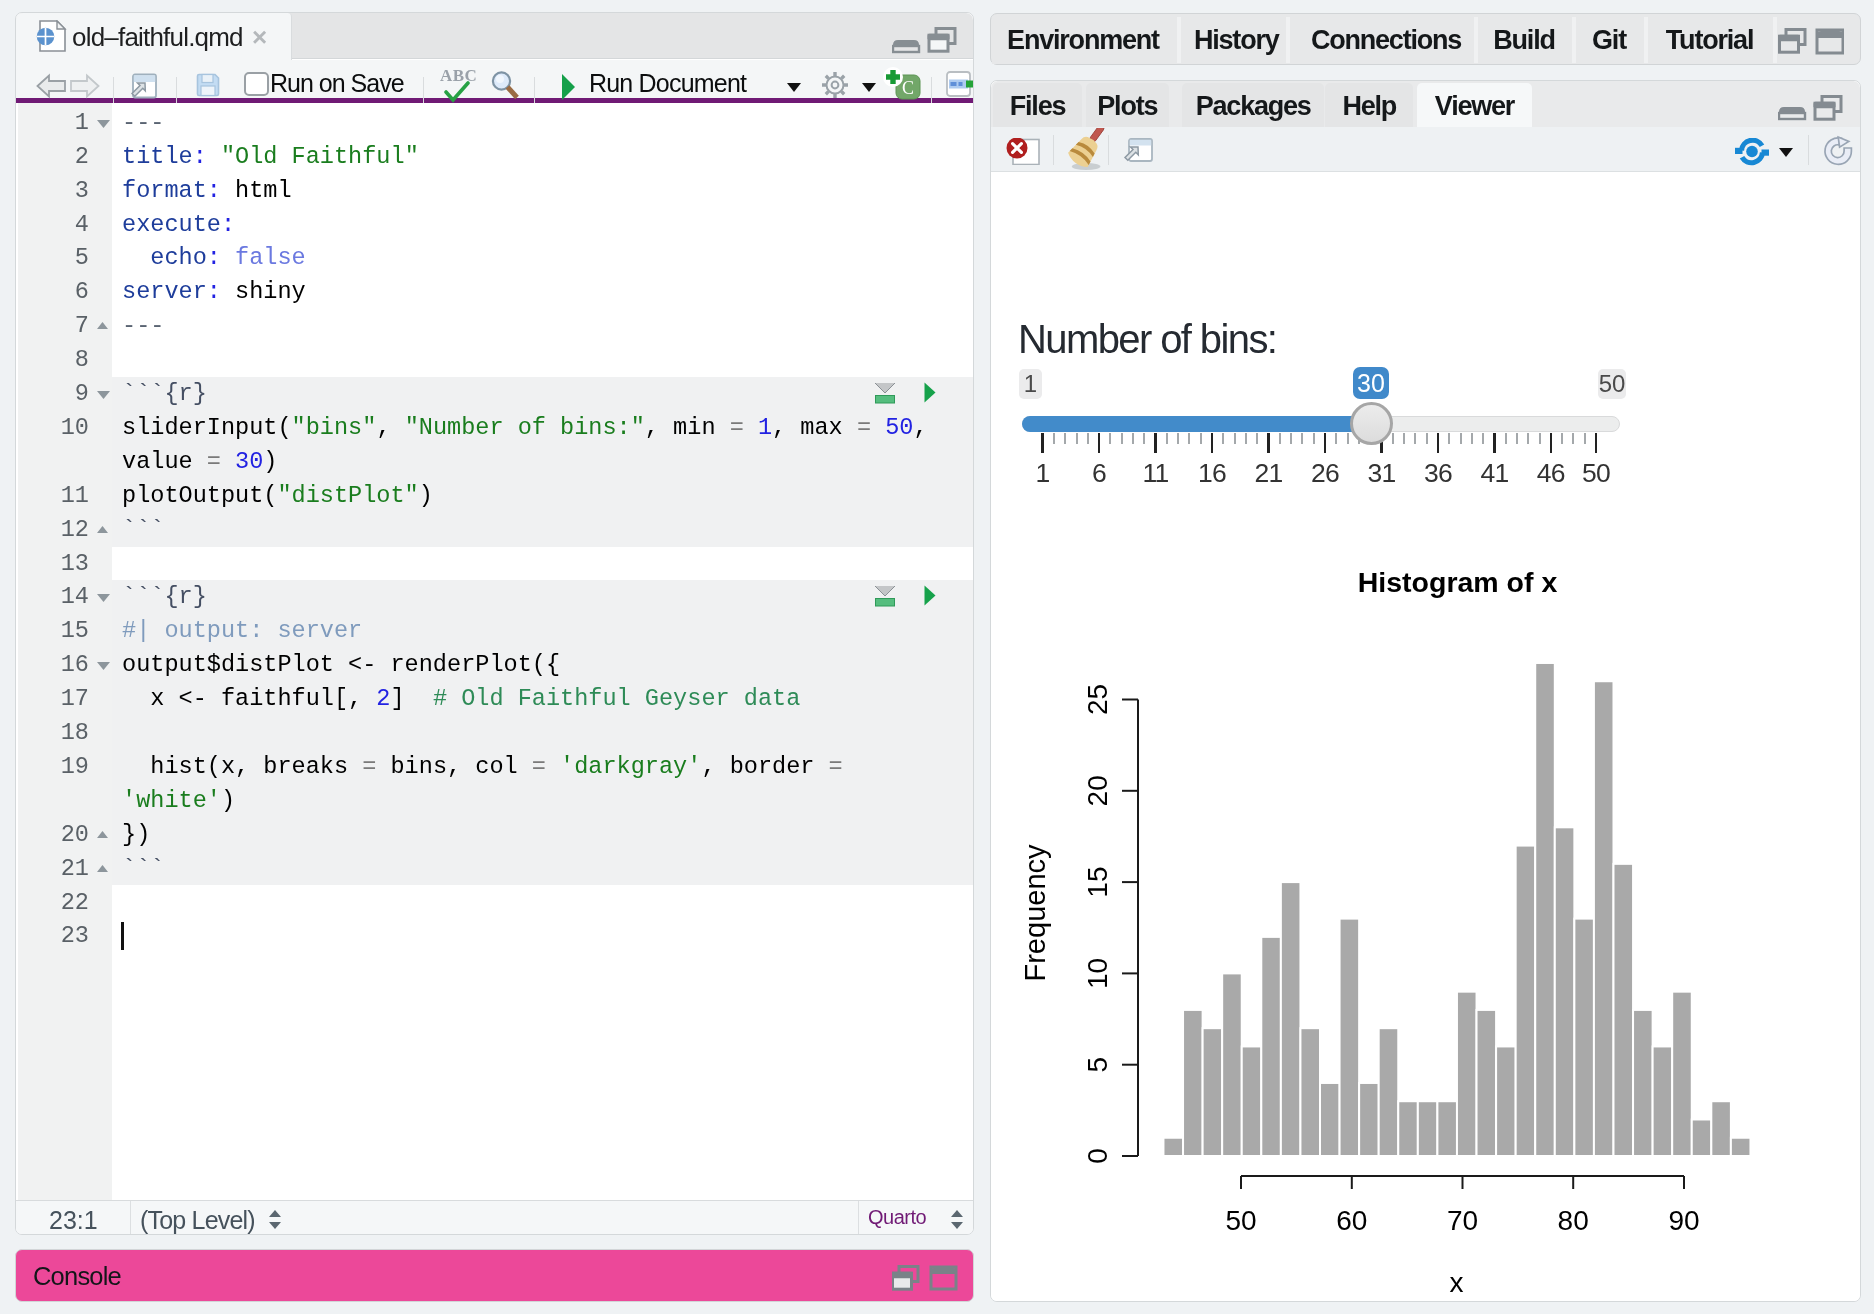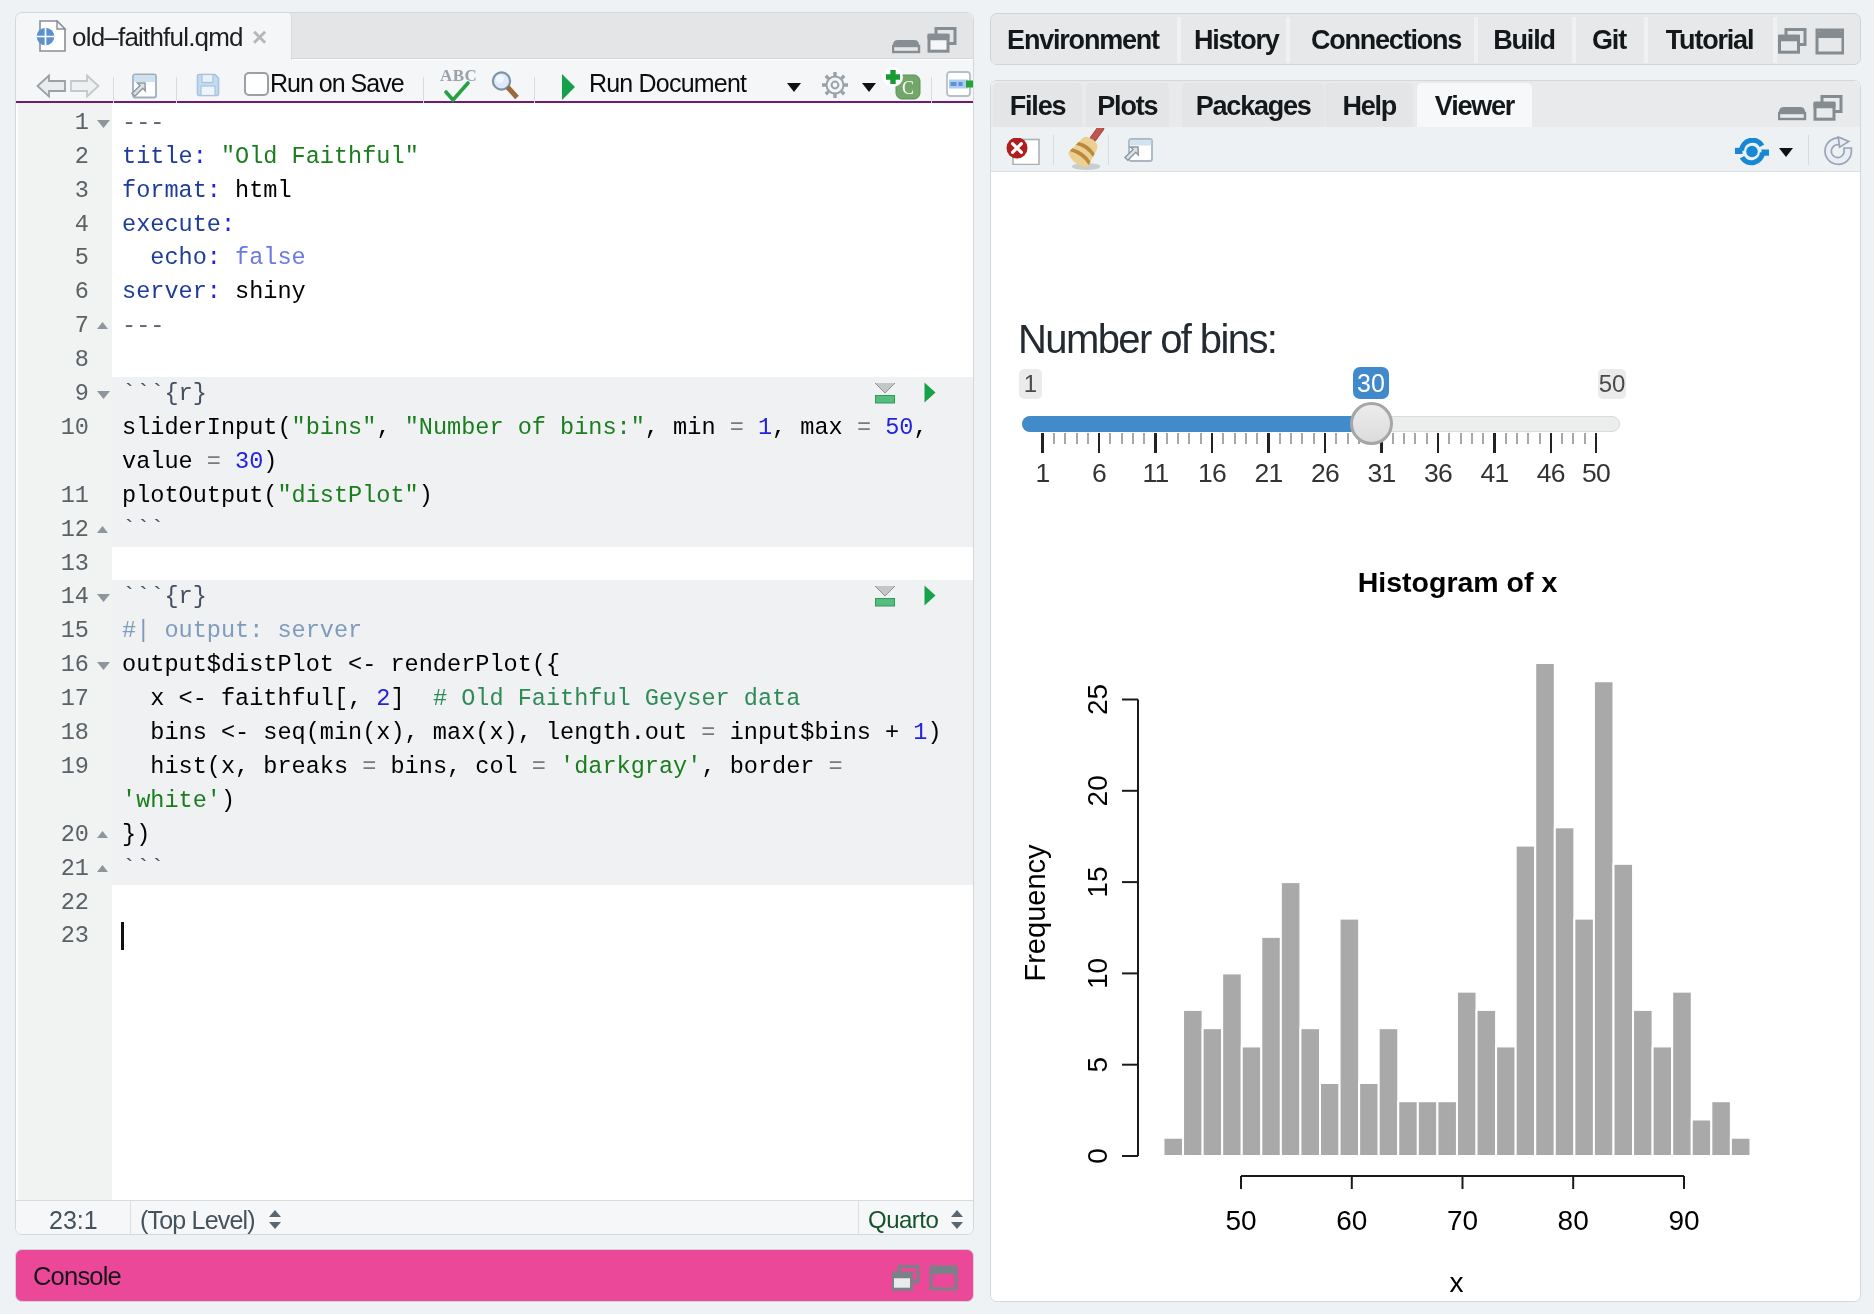--- a/index.html
+++ b/index.html
@@ -33,21 +33,21 @@
   <div class="abs" style="left:236px; top:9px; font-size:26px; color:#b4b8bb; font-weight:bold;">×</div>
 
   <svg class="abs" style="left:876px; top:14px;" width="66" height="28" viewBox="0 0 66 28">
     <path d="M1 18 Q1 13 6 13 L22 13 Q27 13 27 18 L1 18 Z" fill="#878e93"></path>
     <rect x="1" y="19" width="26" height="6" fill="none" stroke="#878e93" stroke-width="2.4"></rect>
     <rect x="44" y="1.5" width="19" height="15" fill="none" stroke="#878e93" stroke-width="3"></rect>
     <rect x="37" y="8.2" width="19" height="16" fill="#f4f6f7" stroke="#878e93" stroke-width="3"></rect>
     <rect x="35.5" y="6.7" width="22" height="6.5" fill="#878e93" rx="2"></rect>
   </svg>
 
-  <div class="abs" style="left:0; top:47px; width:957px; height:43px; background:#f4f6f7; border-bottom:2px solid #701a75;">
+  <div class="abs" style="left:0; top:47px; width:957px; height:43px; background:#f4f6f7; border-bottom:5px solid #701a75;">
 
     <svg class="abs" style="left:20px; top:13px;" width="84" height="26" viewBox="0 0 84 26">
       <path d="M1.5 13 L13 2.5 L13 8 L29 8 L29 18 L13 18 L13 23.5 Z" fill="#e9ebec" stroke="#9aa0a5" stroke-width="1.8"></path>
       <path d="M62.5 13 L51 2.5 L51 8 L35 8 L35 18 L51 18 L51 23.5 Z" fill="#eef0f1" stroke="#c3c8cb" stroke-width="1.8"></path>
     </svg>
     <div class="sep" style="left:97px; top:17px; height:28px;"></div>
 
     <svg class="abs" style="left:112px; top:13px;" width="30" height="28" viewBox="0 0 30 28">
       <rect x="5" y="1.5" width="23" height="23" rx="2" fill="#fff" stroke="#9fb0bd" stroke-width="1.8"></rect>
       <path d="M5.8 2.2 L27.2 2.2 L27.2 9 L5.8 9 Z" fill="#cfe0ef"></path>
@@ -153,21 +153,20 @@
 <div class="ln" style="top:443.5px; height:33.9px; line-height:33.9px;">13</div>
 <div class="ln" style="top:477.4px; height:33.9px; line-height:33.9px;">14</div>
 <div class="row" style="top:477.4px; height:33.9px; line-height:33.9px;"><span class="f">```{r}</span></div>
 <div class="ln" style="top:511.3px; height:33.9px; line-height:33.9px;">15</div>
 <div class="row" style="top:511.3px; height:33.9px; line-height:33.9px;"><span class="h">#| output: server</span></div>
 <div class="ln" style="top:545.2px; height:33.9px; line-height:33.9px;">16</div>
 <div class="row" style="top:545.2px; height:33.9px; line-height:33.9px;">output$distPlot &lt;- renderPlot({</div>
 <div class="ln" style="top:579.1px; height:33.9px; line-height:33.9px;">17</div>
 <div class="row" style="top:579.1px; height:33.9px; line-height:33.9px;">  x &lt;- faithful[, <span class="b">2</span>]  <span class="c"># Old Faithful Geyser data</span></div>
 <div class="ln" style="top:613.0px; height:33.9px; line-height:33.9px;">18</div>
-<div class="row" style="top:613.0px; height:33.9px; line-height:33.9px;">  bins &lt;- seq(min(x), max(x), length.out <span class="o">=</span> input$bins + <span class="b">1</span>)</div>
 <div class="ln" style="top:646.9px; height:33.9px; line-height:33.9px;">19</div>
 <div class="row" style="top:646.9px; height:33.9px; line-height:33.9px;">  hist(x, breaks <span class="o">=</span> bins, col <span class="o">=</span> <span class="s">'darkgray'</span>, border <span class="o">=</span></div>
 <div class="row" style="top:680.8px; height:33.9px; line-height:33.9px;"><span class="s">'white'</span>)</div>
 <div class="ln" style="top:714.7px; height:33.9px; line-height:33.9px;">20</div>
 <div class="row" style="top:714.7px; height:33.9px; line-height:33.9px;">})</div>
 <div class="ln" style="top:748.6px; height:33.9px; line-height:33.9px;">21</div>
 <div class="row" style="top:748.6px; height:33.9px; line-height:33.9px;"><span class="f">```</span></div>
 <div class="ln" style="top:782.5px; height:33.9px; line-height:33.9px;">22</div>
 <div class="ln" style="top:816.4px; height:33.9px; line-height:33.9px;">23</div>
 <svg class="abs" style="left:81px; top:16.8px;" width="13" height="8" viewBox="0 0 13 8">
@@ -215,21 +214,21 @@
 
   <div class="abs" style="left:0; top:1187px; width:957px; height:36px; background:#f5f7f8; border-top:1px solid #d8dbdd;">
     <div class="abs" style="left:33px; top:5px; font-size:25px; color:#46525c;">23:1</div>
     <div class="sep" style="left:114px; top:0; height:36px; background:#dcdfe1;"></div>
     <div class="abs" style="left:124px; top:5px; font-size:25px; letter-spacing:-0.8px; color:#46525c;">(Top Level)</div>
     <svg class="abs" style="left:252px; top:9px;" width="14" height="19" viewBox="0 0 14 19">
       <path d="M7 0 L13 7 L1 7 Z" fill="#5b6770"></path>
           <path d="M7 19 L13 12 L1 12 Z" fill="#5b6770"></path>
     </svg>
     <div class="sep" style="left:842px; top:0; height:36px; background:#dcdfe1;"></div>
-    <div class="abs" style="left:852px; top:5px; font-size:24px; letter-spacing:-0.5px; color:#14532d;">Quarto</div>
+    <div class="abs" style="left:852px; top:5px; font-size:20px; letter-spacing:-0.5px; color:#701a75;">Quarto</div>
     <svg class="abs" style="left:934px; top:9px;" width="14" height="19" viewBox="0 0 14 19">
       <path d="M7 0 L13 7 L1 7 Z" fill="#5b6770"></path>
           <path d="M7 19 L13 12 L1 12 Z" fill="#5b6770"></path>
     </svg>
   </div>
 </div>
 
 <div class="pane" style="left:15px; top:1249px; width:959px; height:53px; background:#ec4899; border-color:#d2d5d7;padding-left:40px;">
   <div class="abs" style="left:17px; top:12px; font-size:25.5px; letter-spacing:-0.8px; color:#141619;">Console</div>
   <svg class="abs" style="left:876px; top:15px;" width="66" height="28" viewBox="0 0 66 28">

